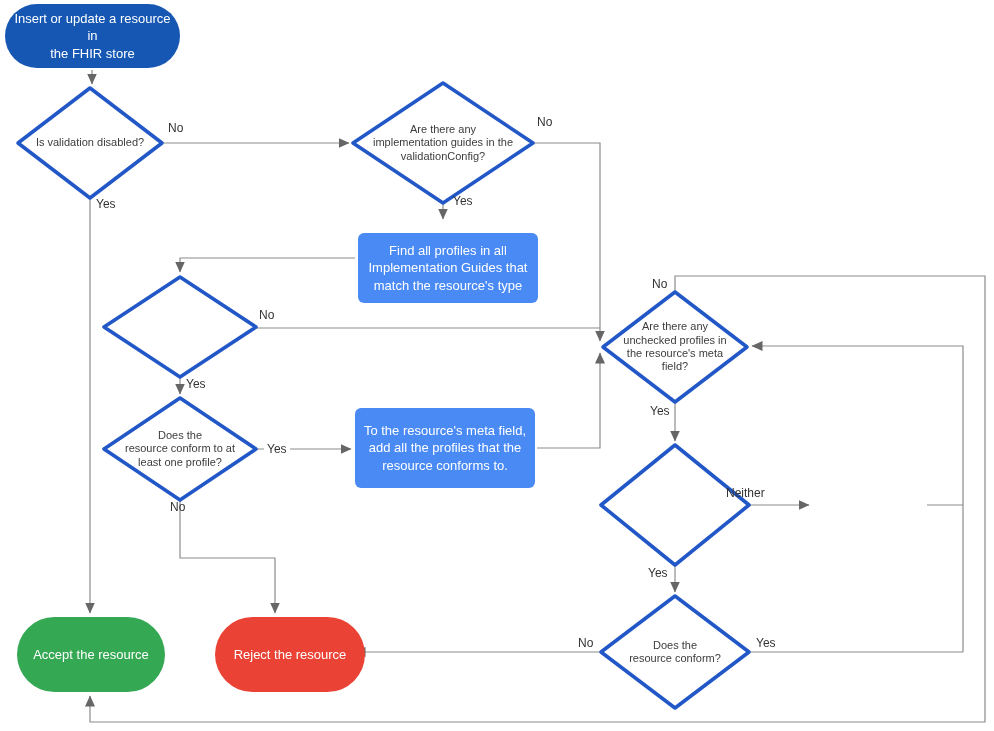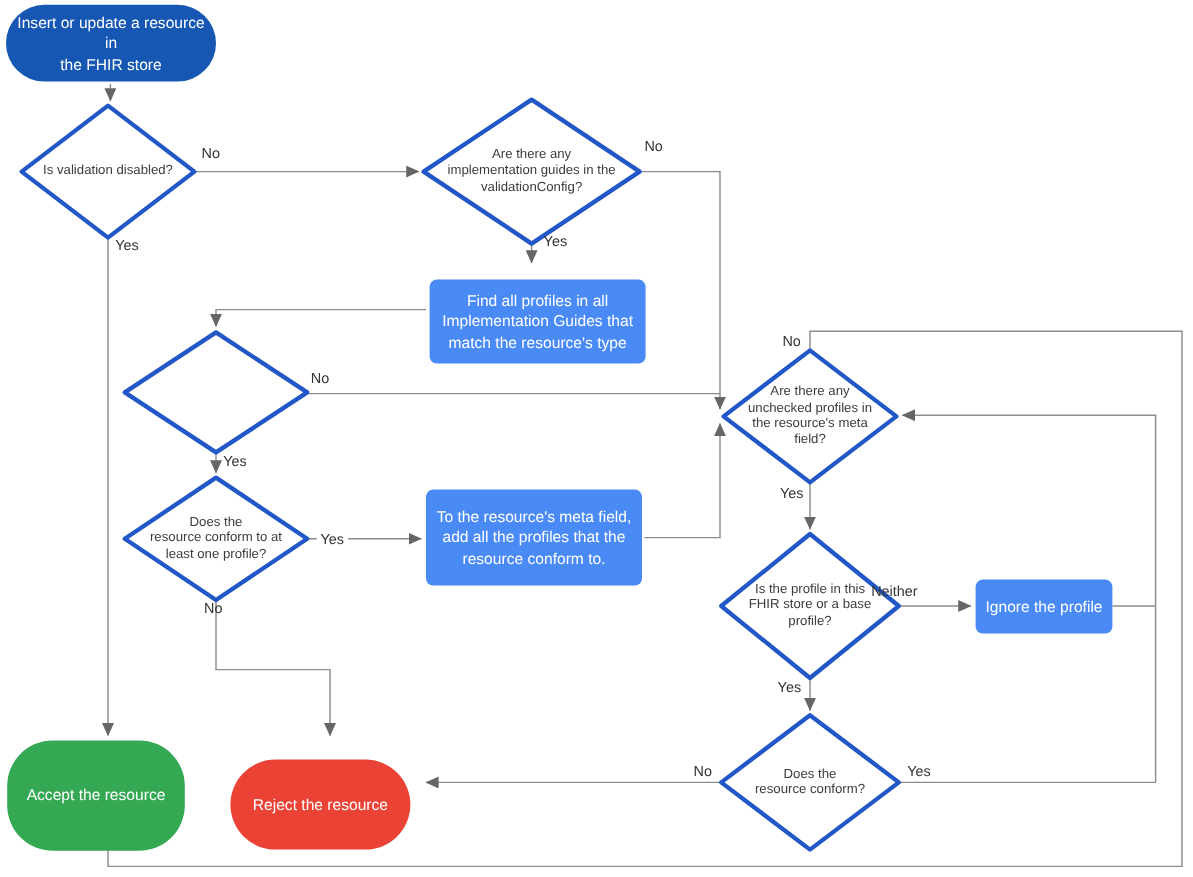--- a/index.html
+++ b/index.html
@@ -79,49 +79,43 @@
 
   <div class="node process" style="left:358px; top:223px; width:180px; height:70px;margin-top:10px;">
     <span>Find all profiles in all
 Implementation Guides that
 match the resource's type</span>
   </div>
 
   <div class="node process" style="left:355px; top:408px; width:180px; height:80px;">
     <span>To the resource's meta field,
 add all the profiles that the
-resource conform to.</span>
+resource conforms to.</span>
   </div>
 
-  <div class="node process" style="left:813px; top:483px; width:114px; height:45px;">
-    <span>Ignore the profile</span>
-  </div>
 
-  <div class="node pill accept" style="left:6px; top:617px; width:148px; height:92px;">
+  <div class="node pill accept" style="left:17px; top:617px; width:148px; height:75px;">
     <span>Accept the resource</span>
   </div>
 
-  <div class="node pill reject" style="left:192px; top:617px; width:150px; height:75px;margin-top:16px;">
+  <div class="node pill reject" style="left:215px; top:617px; width:150px; height:75px;">
     <span>Reject the resource</span>
   </div>
 
   <div class="dlabel" style="left:18px; top:88px; width:144px; height:110px;">Is validation disabled?</div>
   <div class="dlabel" style="left:358px; top:83px; width:170px; height:120px;">Are there any
 implementation guides in the
 validationConfig?</div>
   <div class="dlabel" style="left:104px; top:398px; width:152px; height:102px;">Does the
 resource conform to at
 least one profile?</div>
   <div class="dlabel" style="left:603px; top:292px; width:144px; height:110px;">Are there any
 unchecked profiles in
 the resource's meta
 field?</div>
-  <div class="dlabel" style="left:601px; top:445px; width:148px; height:120px;">Is the profile in this
-FHIR store or a base
-profile?</div>
   <div class="dlabel" style="left:601px; top:596px; width:148px; height:112px;">Does the
 resource conform?</div>
 
   <div class="elabel" style="left:168px; top:122px;">No</div>
   <div class="elabel" style="left:96px; top:198px;">Yes</div>
   <div class="elabel" style="left:537px; top:116px;">No</div>
   <div class="elabel" style="left:453px; top:195px;">Yes</div>
   <div class="elabel" style="left:259px; top:309px;">No</div>
   <div class="elabel" style="left:186px; top:378px;">Yes</div>
   <div class="elabel onLine" style="left:264px; top:442px;">Yes</div>

